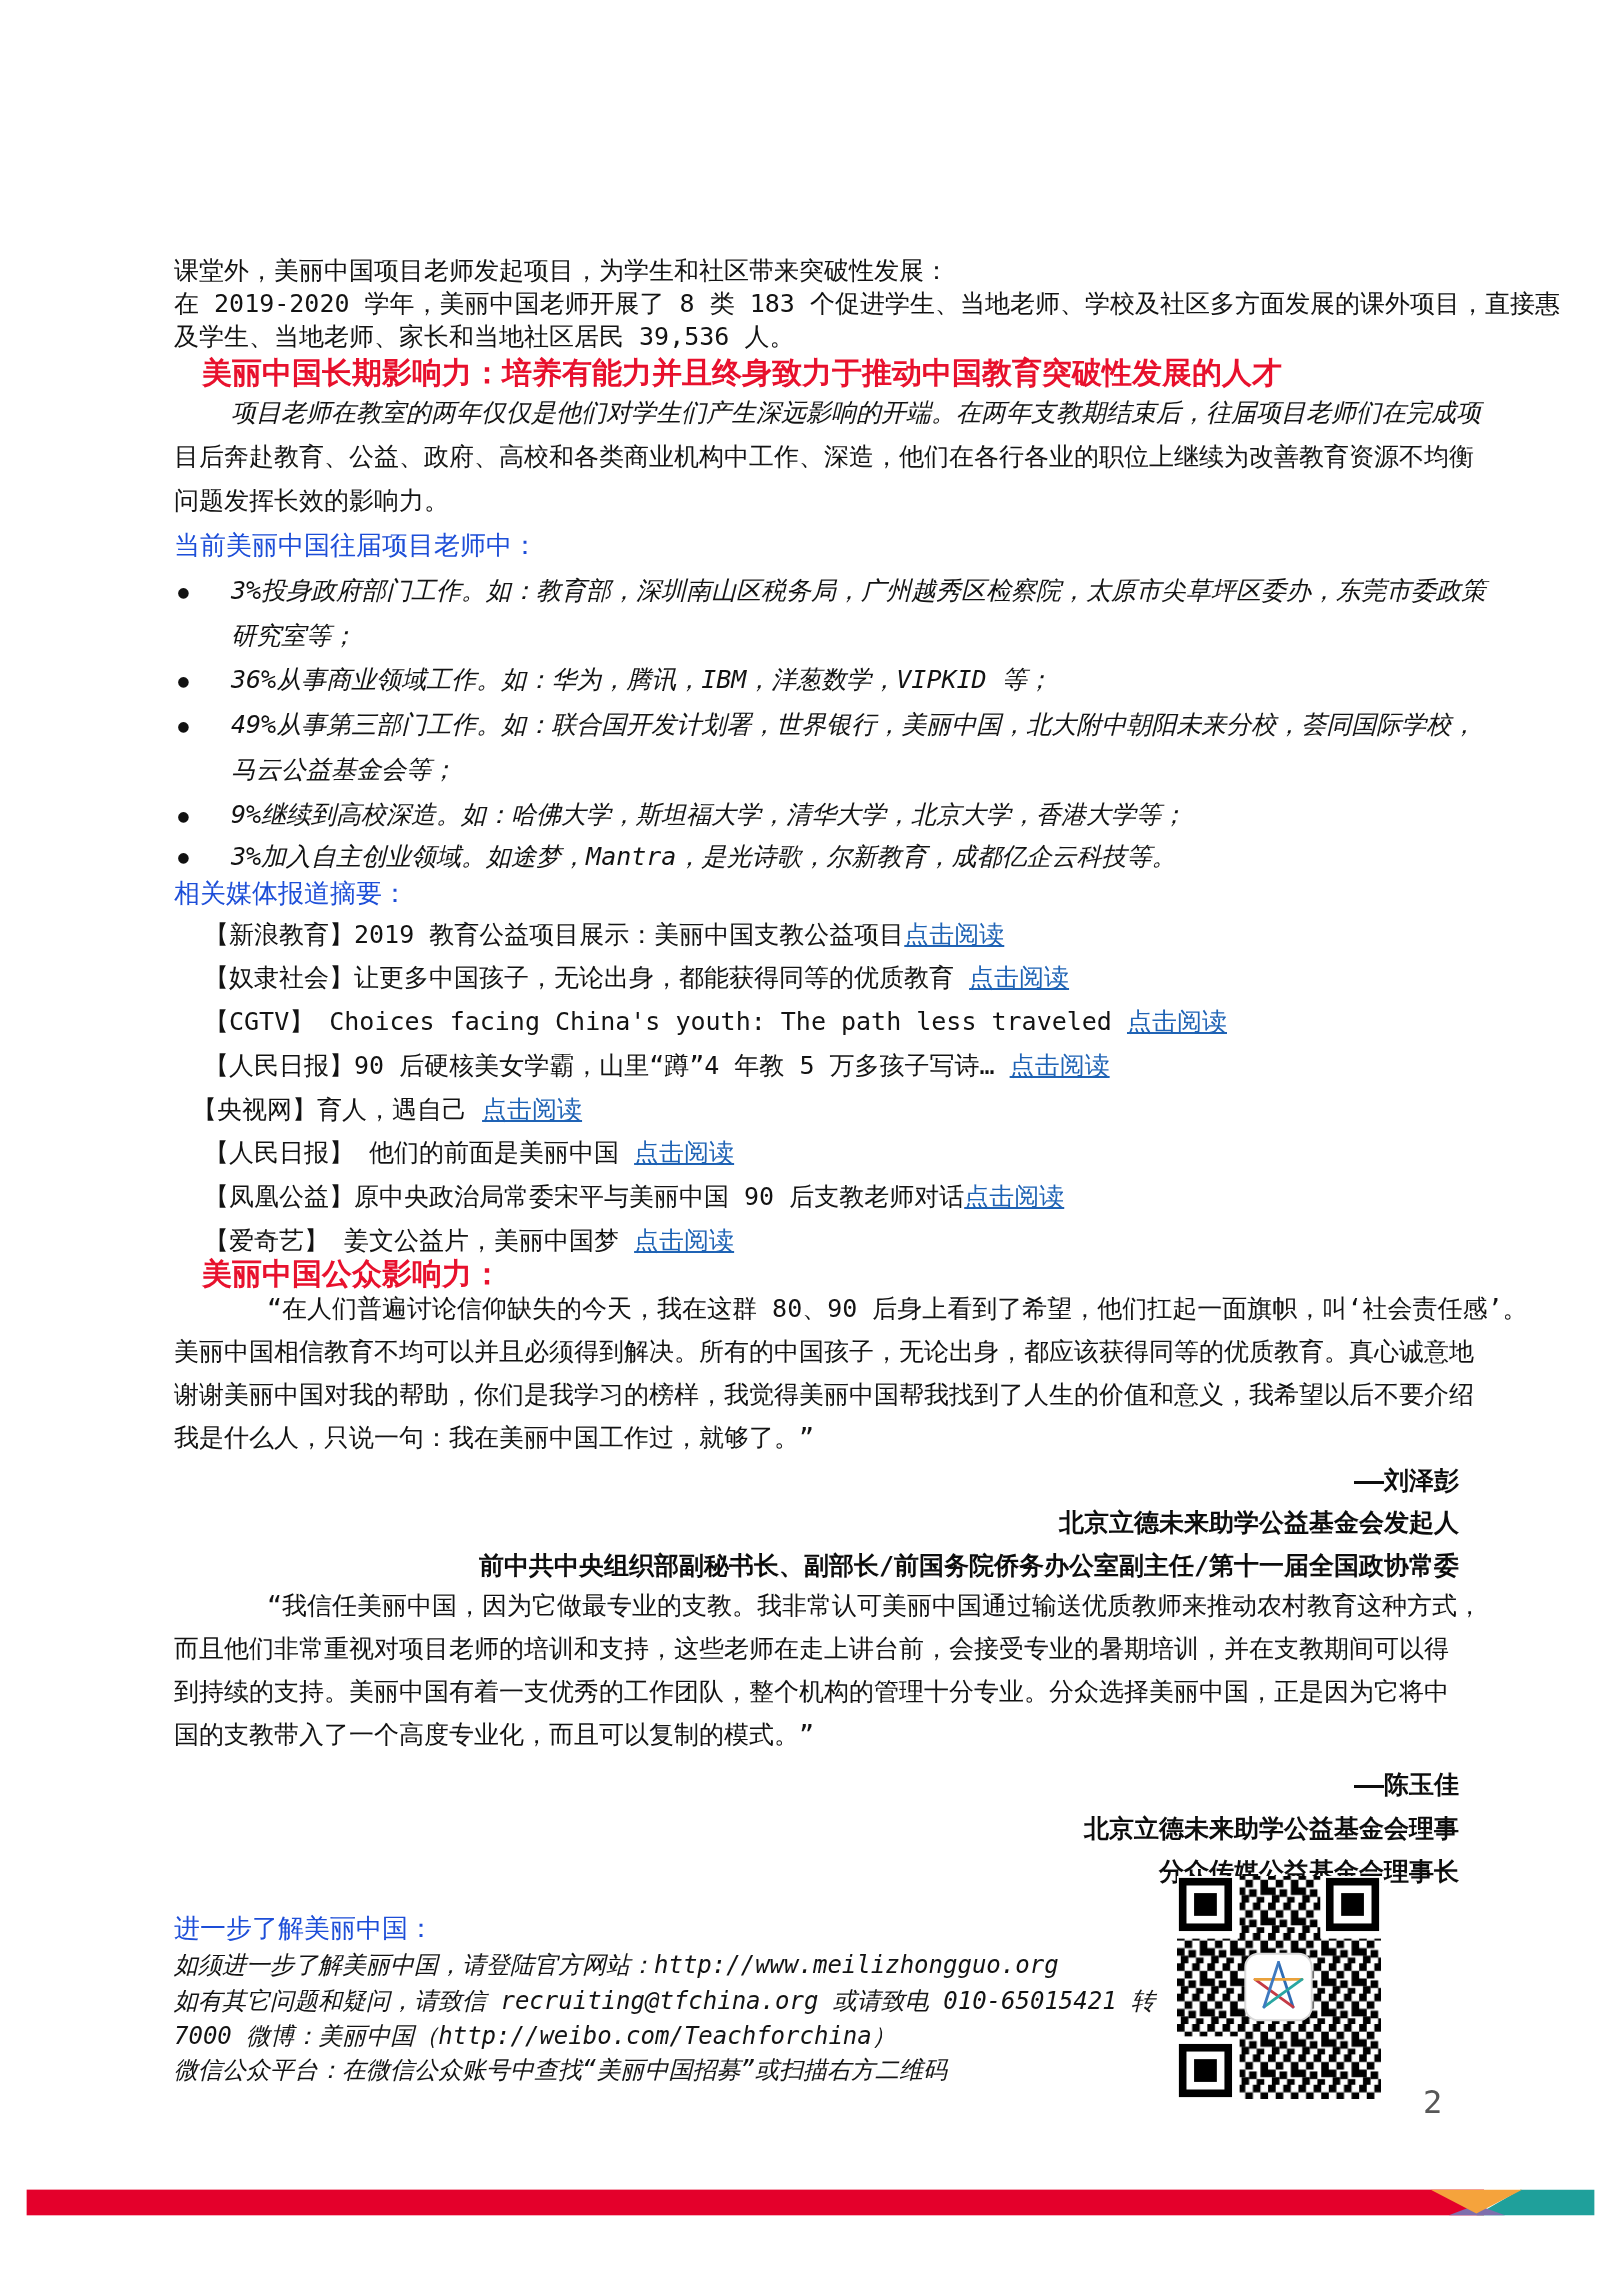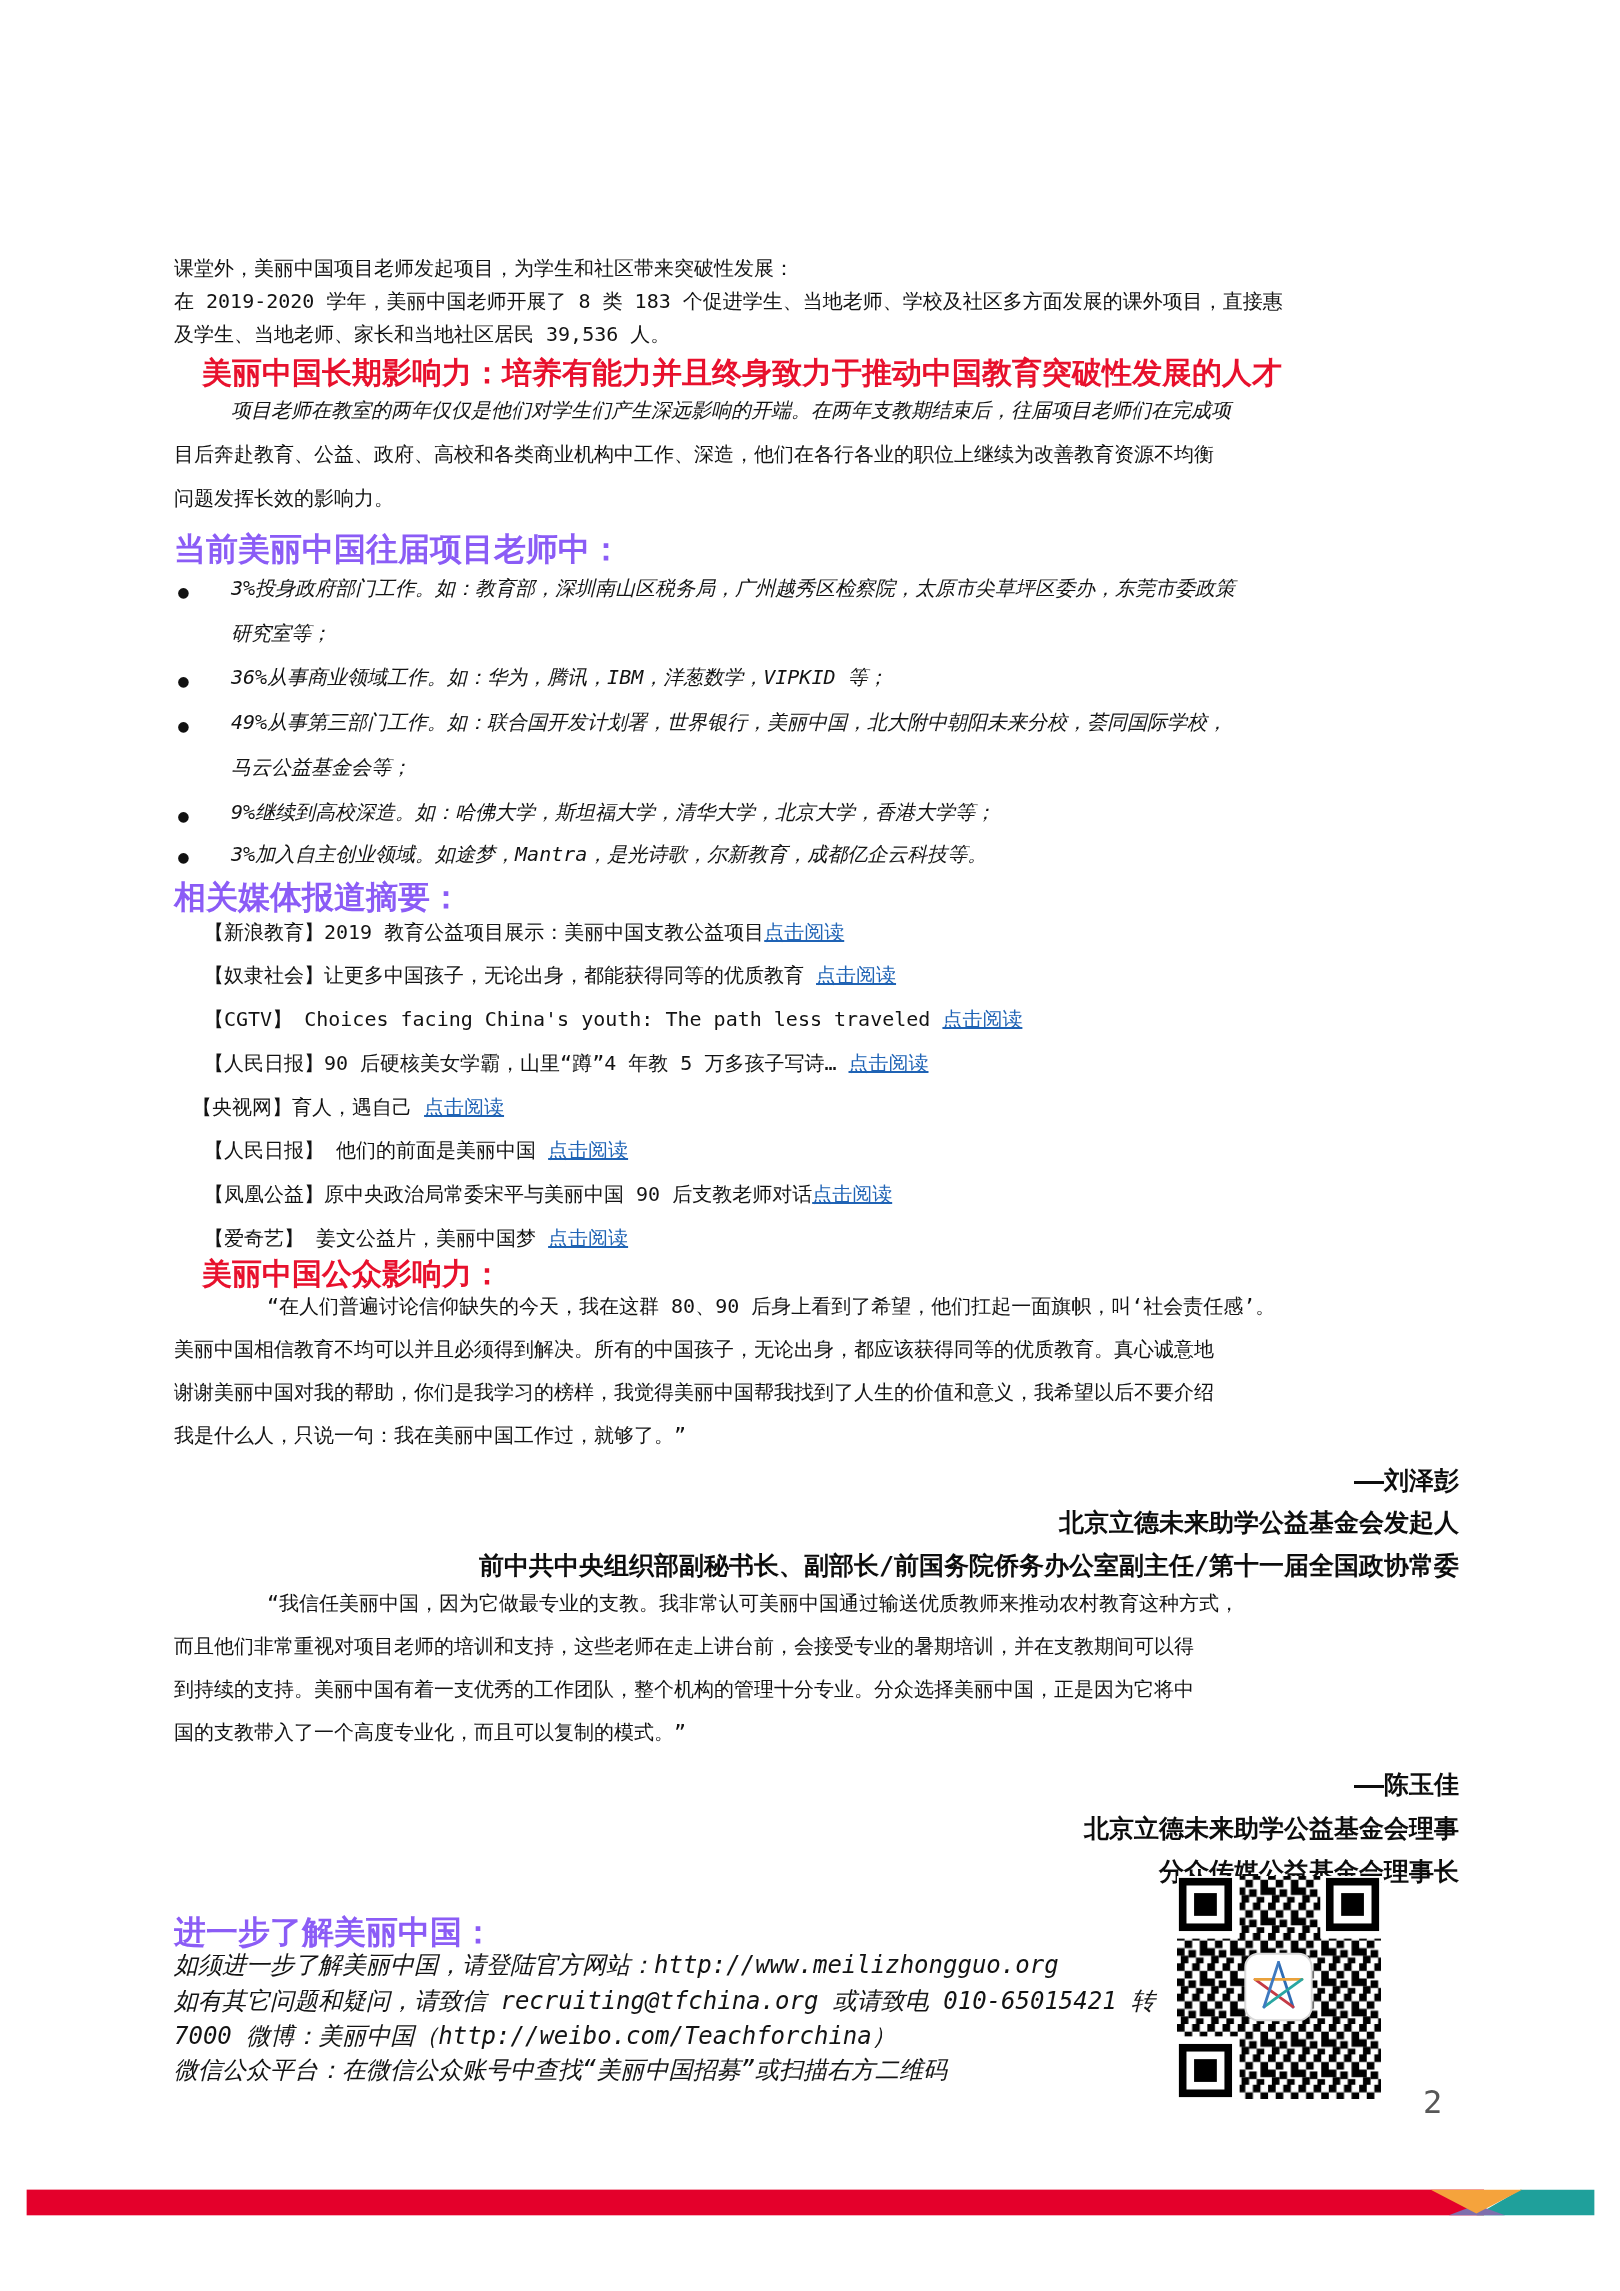--- a/index.html
+++ b/index.html
@@ -1,22 +1,22 @@
 <!DOCTYPE html>
 <html style="font-size:15px"><head>
 <meta charset="utf-8">
 <style>
   html,body{margin:0;padding:0;background:#ffffff;}
   .page{position:relative;width:1621px;height:2291px;background:#ffffff;overflow:hidden;
         font-family:"DejaVu Sans Mono","DejaVu Sans",sans-serif;color:#111111;}
-  .ln{position:absolute;left:174px;white-space:pre;font-size:20px;line-height:1.15;color:#131313;}
+  .ln{position:absolute;left:174px;white-space:pre;font-size:25px;line-height:1.15;color:#131313;}
   .dot{position:absolute;left:178px;font-size:18px;color:#111;}
   .ind{left:231px;font-style:italic;}
   .q1{left:267px;}
-  .hblack{font-weight:bold;font-size:32px;color:#8b5cf6;}
+  .hblack{font-weight:normal;font-size:26px;color:#1d4ed8;}
   .hred{font-weight:bold;font-size:30px;color:#E8112D;margin-left:28px;}
   .rln{position:absolute;right:162px;text-align:left;white-space:pre;
        font-weight:bold;font-size:25px;color:#0d0d0d;line-height:1.15;}
   .link{color:#1F63B5;text-decoration:underline;cursor:pointer;}
   .contact{font-size:24px;font-style:italic;}
   .pagenum{position:absolute;left:1423px;top:2083px;font-size:32px;color:#575757;}
   .qrbox{position:absolute;left:1177px;top:1872px;width:204px;height:231px;}
   .footer{position:absolute;left:0;top:2178px;width:1621px;height:48px;}
 </style>
 </head>

